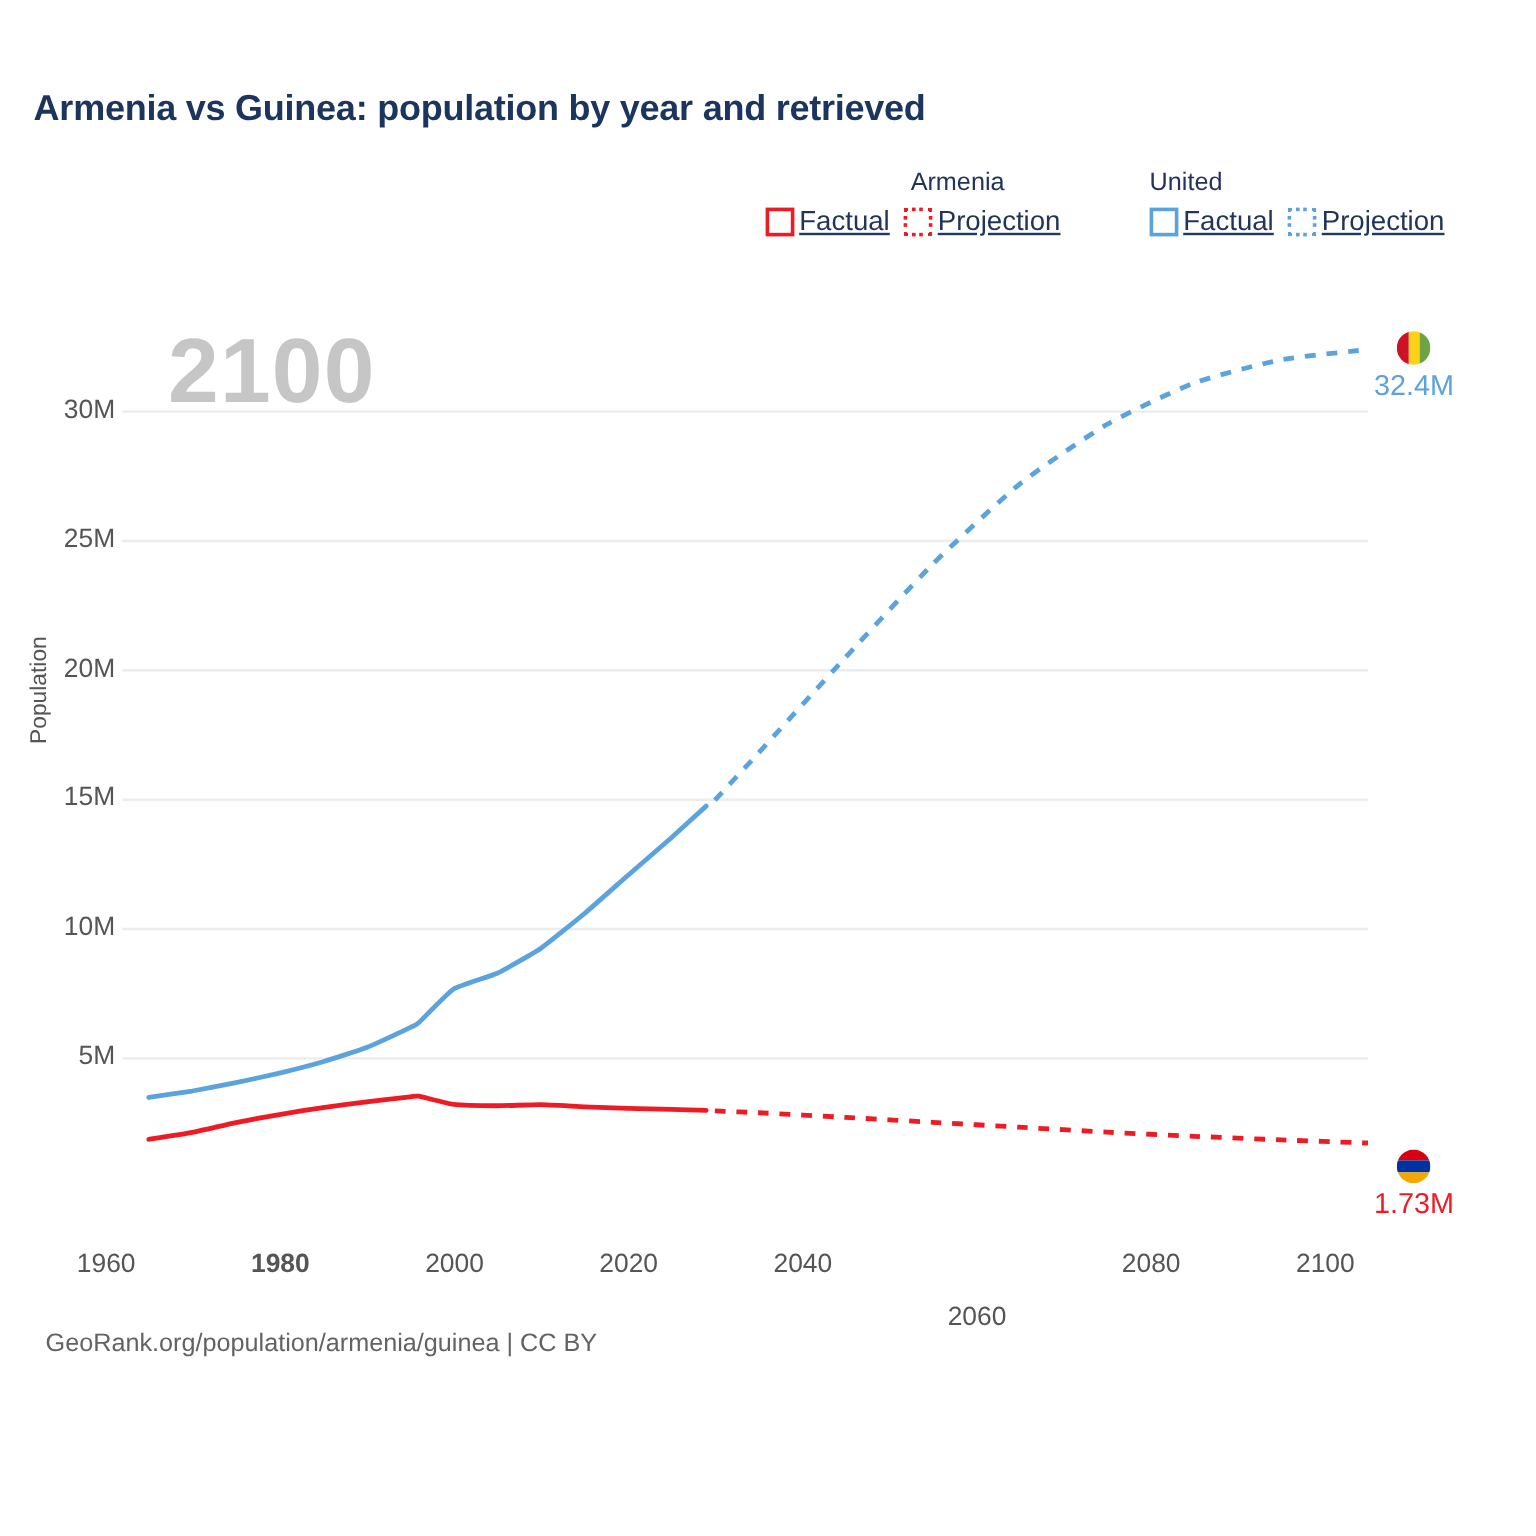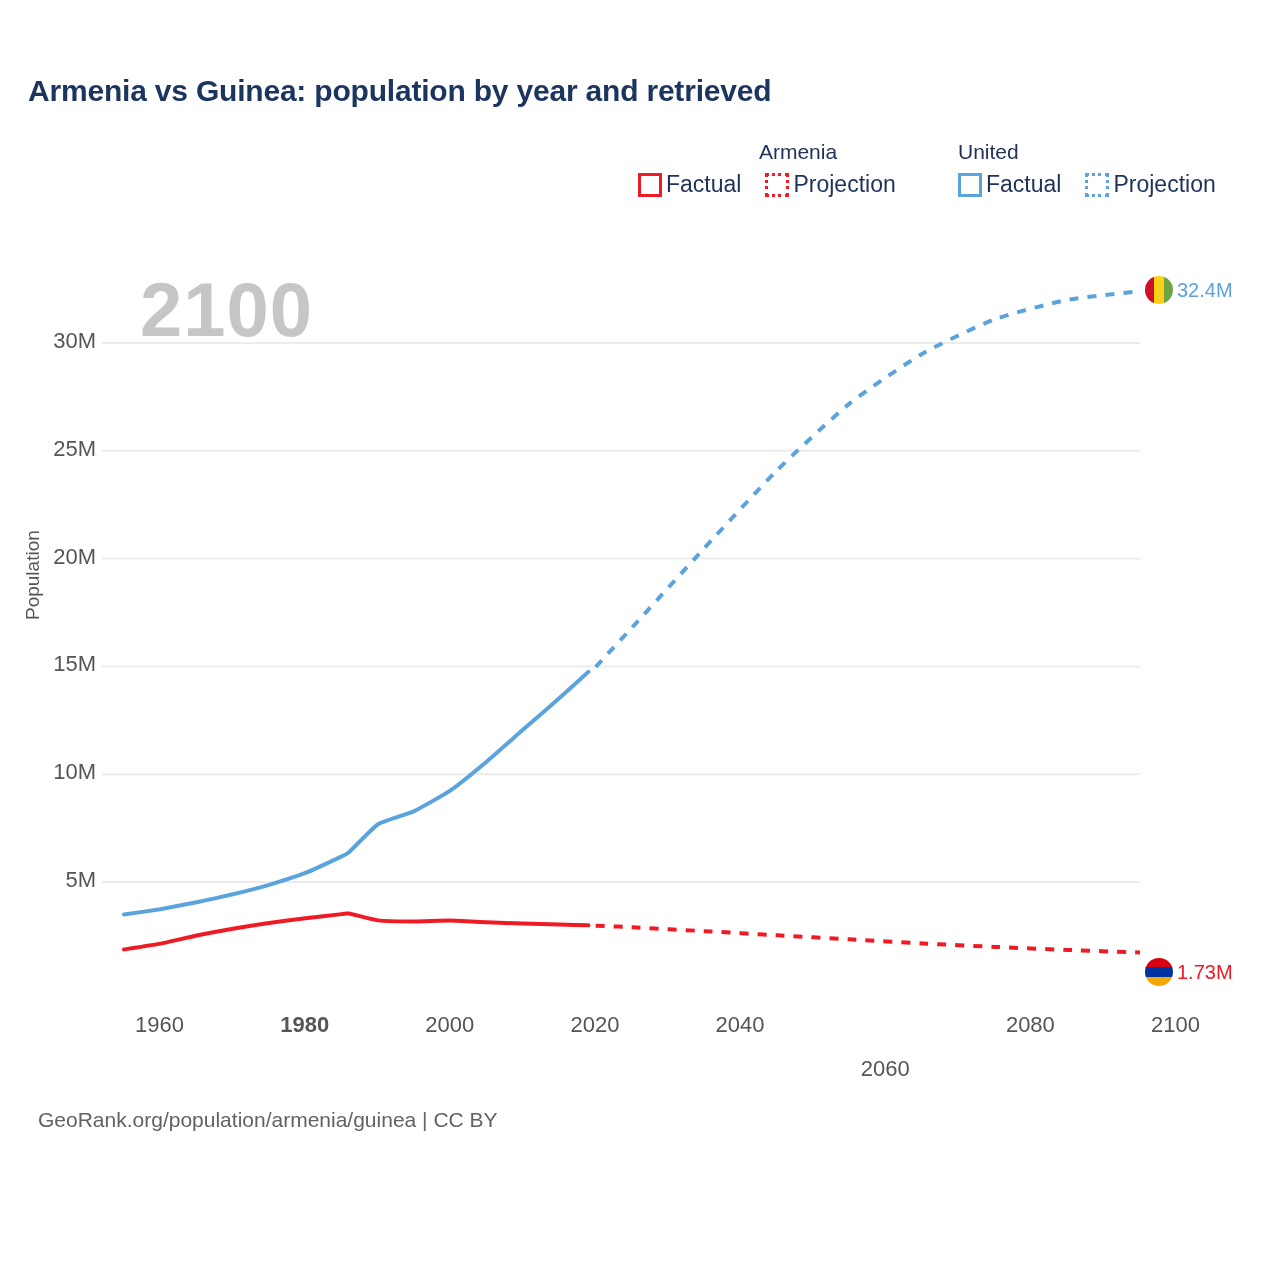--- a/index.html
+++ b/index.html
@@ -18,21 +18,21 @@
   }
   #legend{
     position:absolute;left:638px;top:140px;
     display:flex;gap:0px;align-items:flex-start;
   }
   .legend-group{display:flex;flex-direction:column;}
   .legend-group.armenia{width:320px;text-align:center;}
   .legend-group-title{
     font-size:21px;color:#22345a;margin-bottom:7px;font-weight:normal;
   }
-  .legend-entries{display:flex;align-items:center;gap:24px;}
+  .legend-entries{display:flex;align-items:center;gap:12px;text-decoration:underline;}
   .legend-entry{display:flex;align-items:center;gap:4px;}
   .swatch{width:24px;height:24px;box-sizing:border-box;background:transparent;}
   .swatch.solid-red{border:3px solid #ee1b24;}
   .swatch.dot-red{border:3px dotted #ee1b24;}
   .swatch.solid-blue{border:3px solid #5ba3dd;}
   .swatch.dot-blue{border:3px dotted #5ba3dd;}
   .legend-label{font-size:23px;color:#22345a;}
 
   #plot{
     position:absolute;left:0;top:0;width:1280px;height:1280px;
@@ -48,26 +48,26 @@
     transform:translate(22px,620px) rotate(-90deg);
     transform-origin:0 0;
     font-size:19px;color:#555;white-space:nowrap;
   }
   .ytick{
     position:absolute;right:0;
     font-size:22px;color:#555;text-align:right;
     width:100px;
   }
   .xtick{
-    position:absolute;top:1012px;
-    font-size:22px;color:#555;text-align:right;
+    position:absolute;top:1040px;
+    font-size:22px;color:#555;text-align:left;
     width:120px;
   }
   .endlabel{
-    position:absolute;font-size:20px;white-space:nowrap;
+    position:absolute;font-size:24px;white-space:nowrap;flex-direction:column;
   }
   .flag{
     position:absolute;width:28px;height:28px;border-radius:50%;
     overflow:hidden;display:flex;
   }
   .flag.v > div{flex:1;height:100%;}
   .flag.h{flex-direction:column;}
   .flag.h > div{flex:1;width:100%;}
   #footer{
     position:absolute;left:38px;top:1086px;width:1200px;

